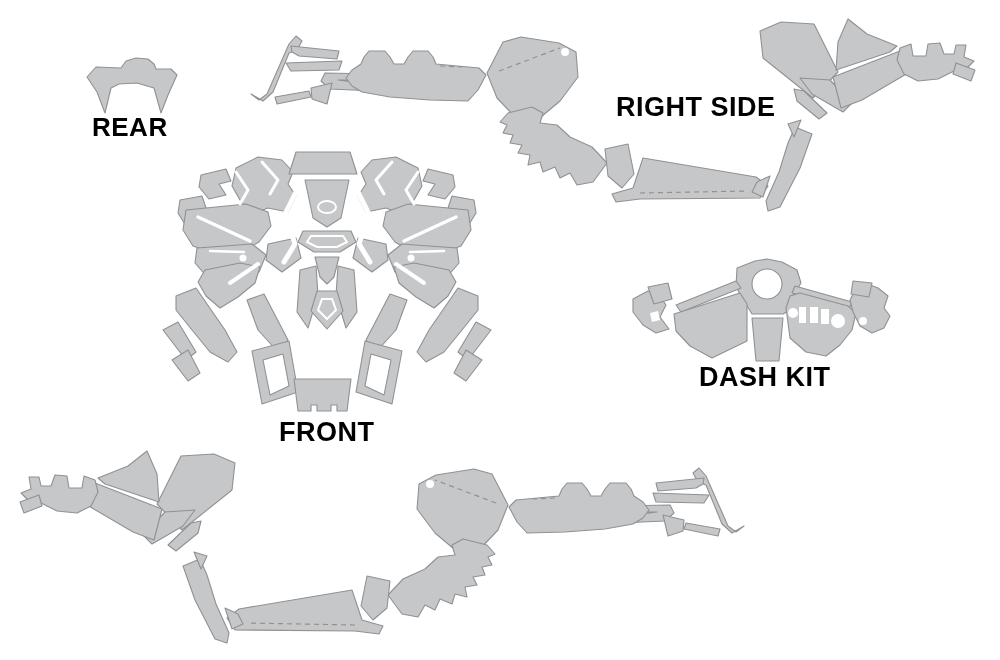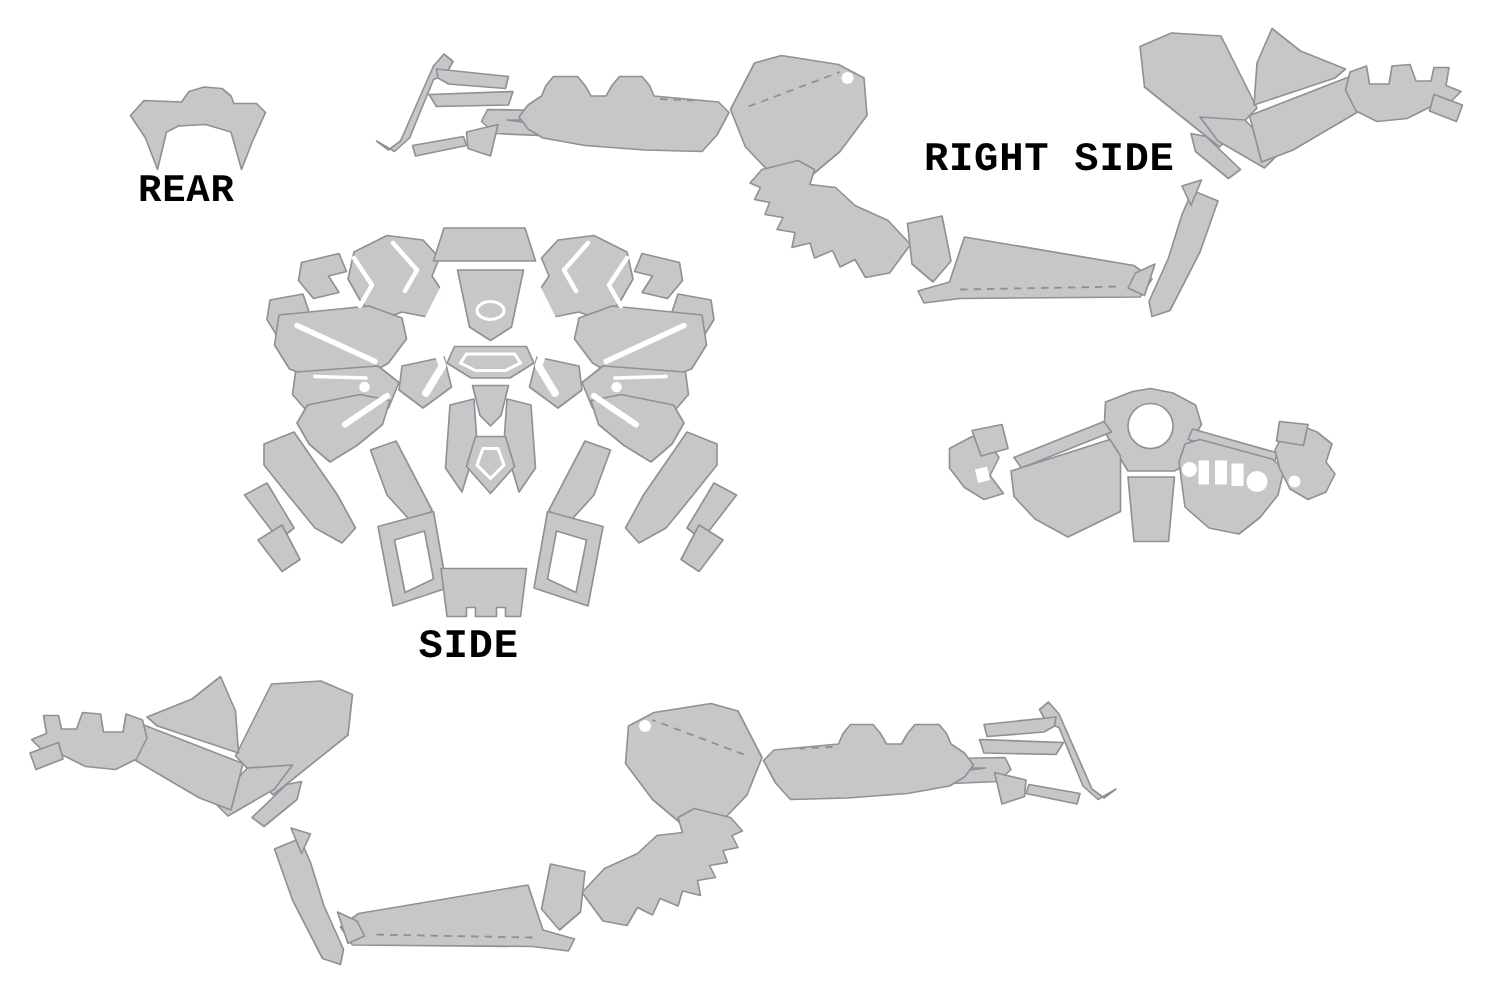--- a/index.html
+++ b/index.html
@@ -1,17 +1,17 @@
 <!DOCTYPE html>
 <html style="--background: #ffffff; --shape-fill: #c6c7c9; --shape-stroke: #8f9194; --label-color: #000000;"><head>
 <meta charset="utf-8">
 <style>
   html,body{margin:0;padding:0;background:#fff;}
   .canvas{position:relative;width:1000px;height:660px;background:var(--background,#fff);
-          overflow:hidden;font-family:Liberation Mono, monospace;}
+          overflow:hidden;font-family:Liberation Sans, sans-serif;}
   .decal-svg{position:absolute;left:0;top:0;}
   .kit-label{position:absolute;color:var(--label-color,#000);font-weight:bold;
              font-size:27px;letter-spacing:0.5px;white-space:nowrap;}
   .p{fill:var(--shape-fill,#c6c7c9);stroke:var(--shape-stroke,#8f9194);
      stroke-width:1.1;stroke-linejoin:round;}
   .h{fill:var(--background,#fff);stroke:none;}
   .s{fill:none;stroke:var(--background,#fff);stroke-linejoin:round;stroke-linecap:round;}
   .w{fill:none;stroke:var(--background,#fff);stroke-width:2;}
   .d{fill:none;stroke:var(--shape-stroke,#8f9194);stroke-width:1.2;stroke-dasharray:5 4;}
 </style>
@@ -109,14 +109,15 @@
     <rect class="h" x="821" y="309" width="8" height="15"></rect>
     <circle class="h" cx="838" cy="321" r="7"></circle>
     <polygon class="p" points="855,290 868,284 878,288 888,296 884,308 890,316 884,328 872,333 860,326 853,312 850,300"></polygon>
     <circle class="h" cx="863" cy="321" r="4"></circle>
     <polygon class="p" points="853,281 872,283 869,297 851,294"></polygon>
   </g>
 </svg>
 
   <div class="kit-label" style="left:92px;top:112px;font-size:26px;">REAR</div>
   <div class="kit-label" style="left:616px;top:92px;">RIGHT SIDE</div>
-  <div class="kit-label" style="left:279px;top:417px;">SIDE</div>
+  <div class="kit-label" style="left:279px;top:417px;">FRONT</div>
+  <div class="kit-label" style="left:699px;top:362px;">DASH KIT</div>
 </div>
 
 </body></html>

